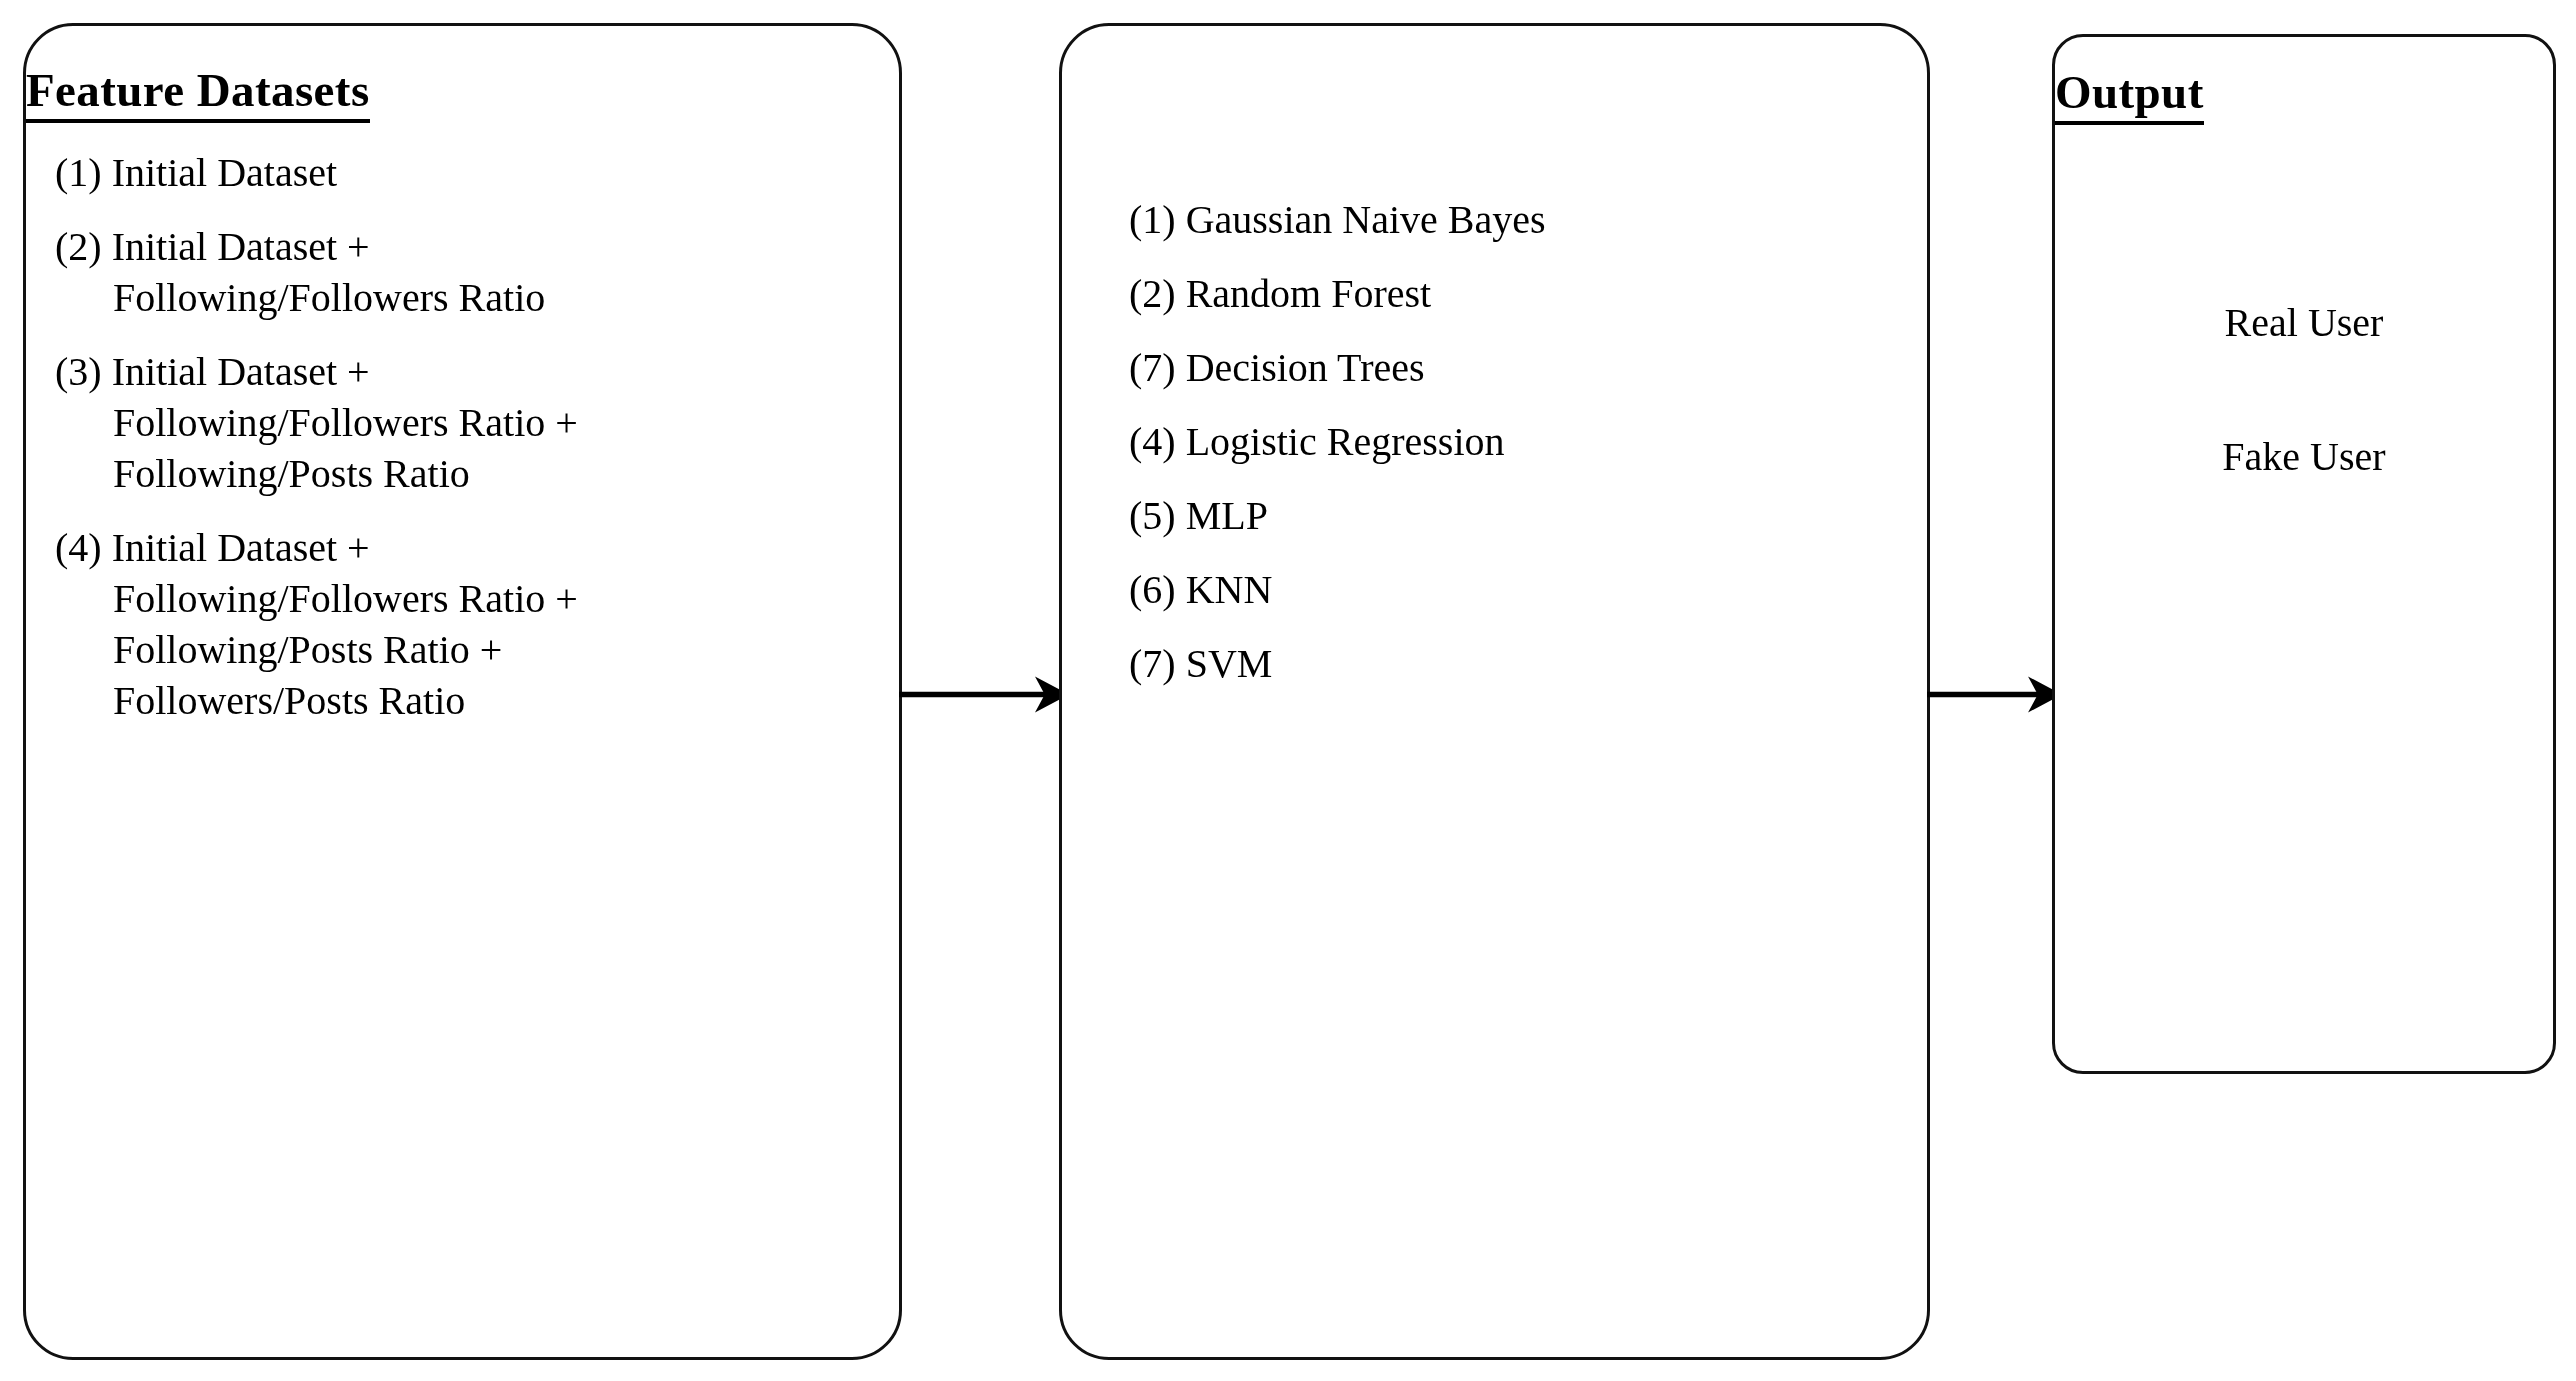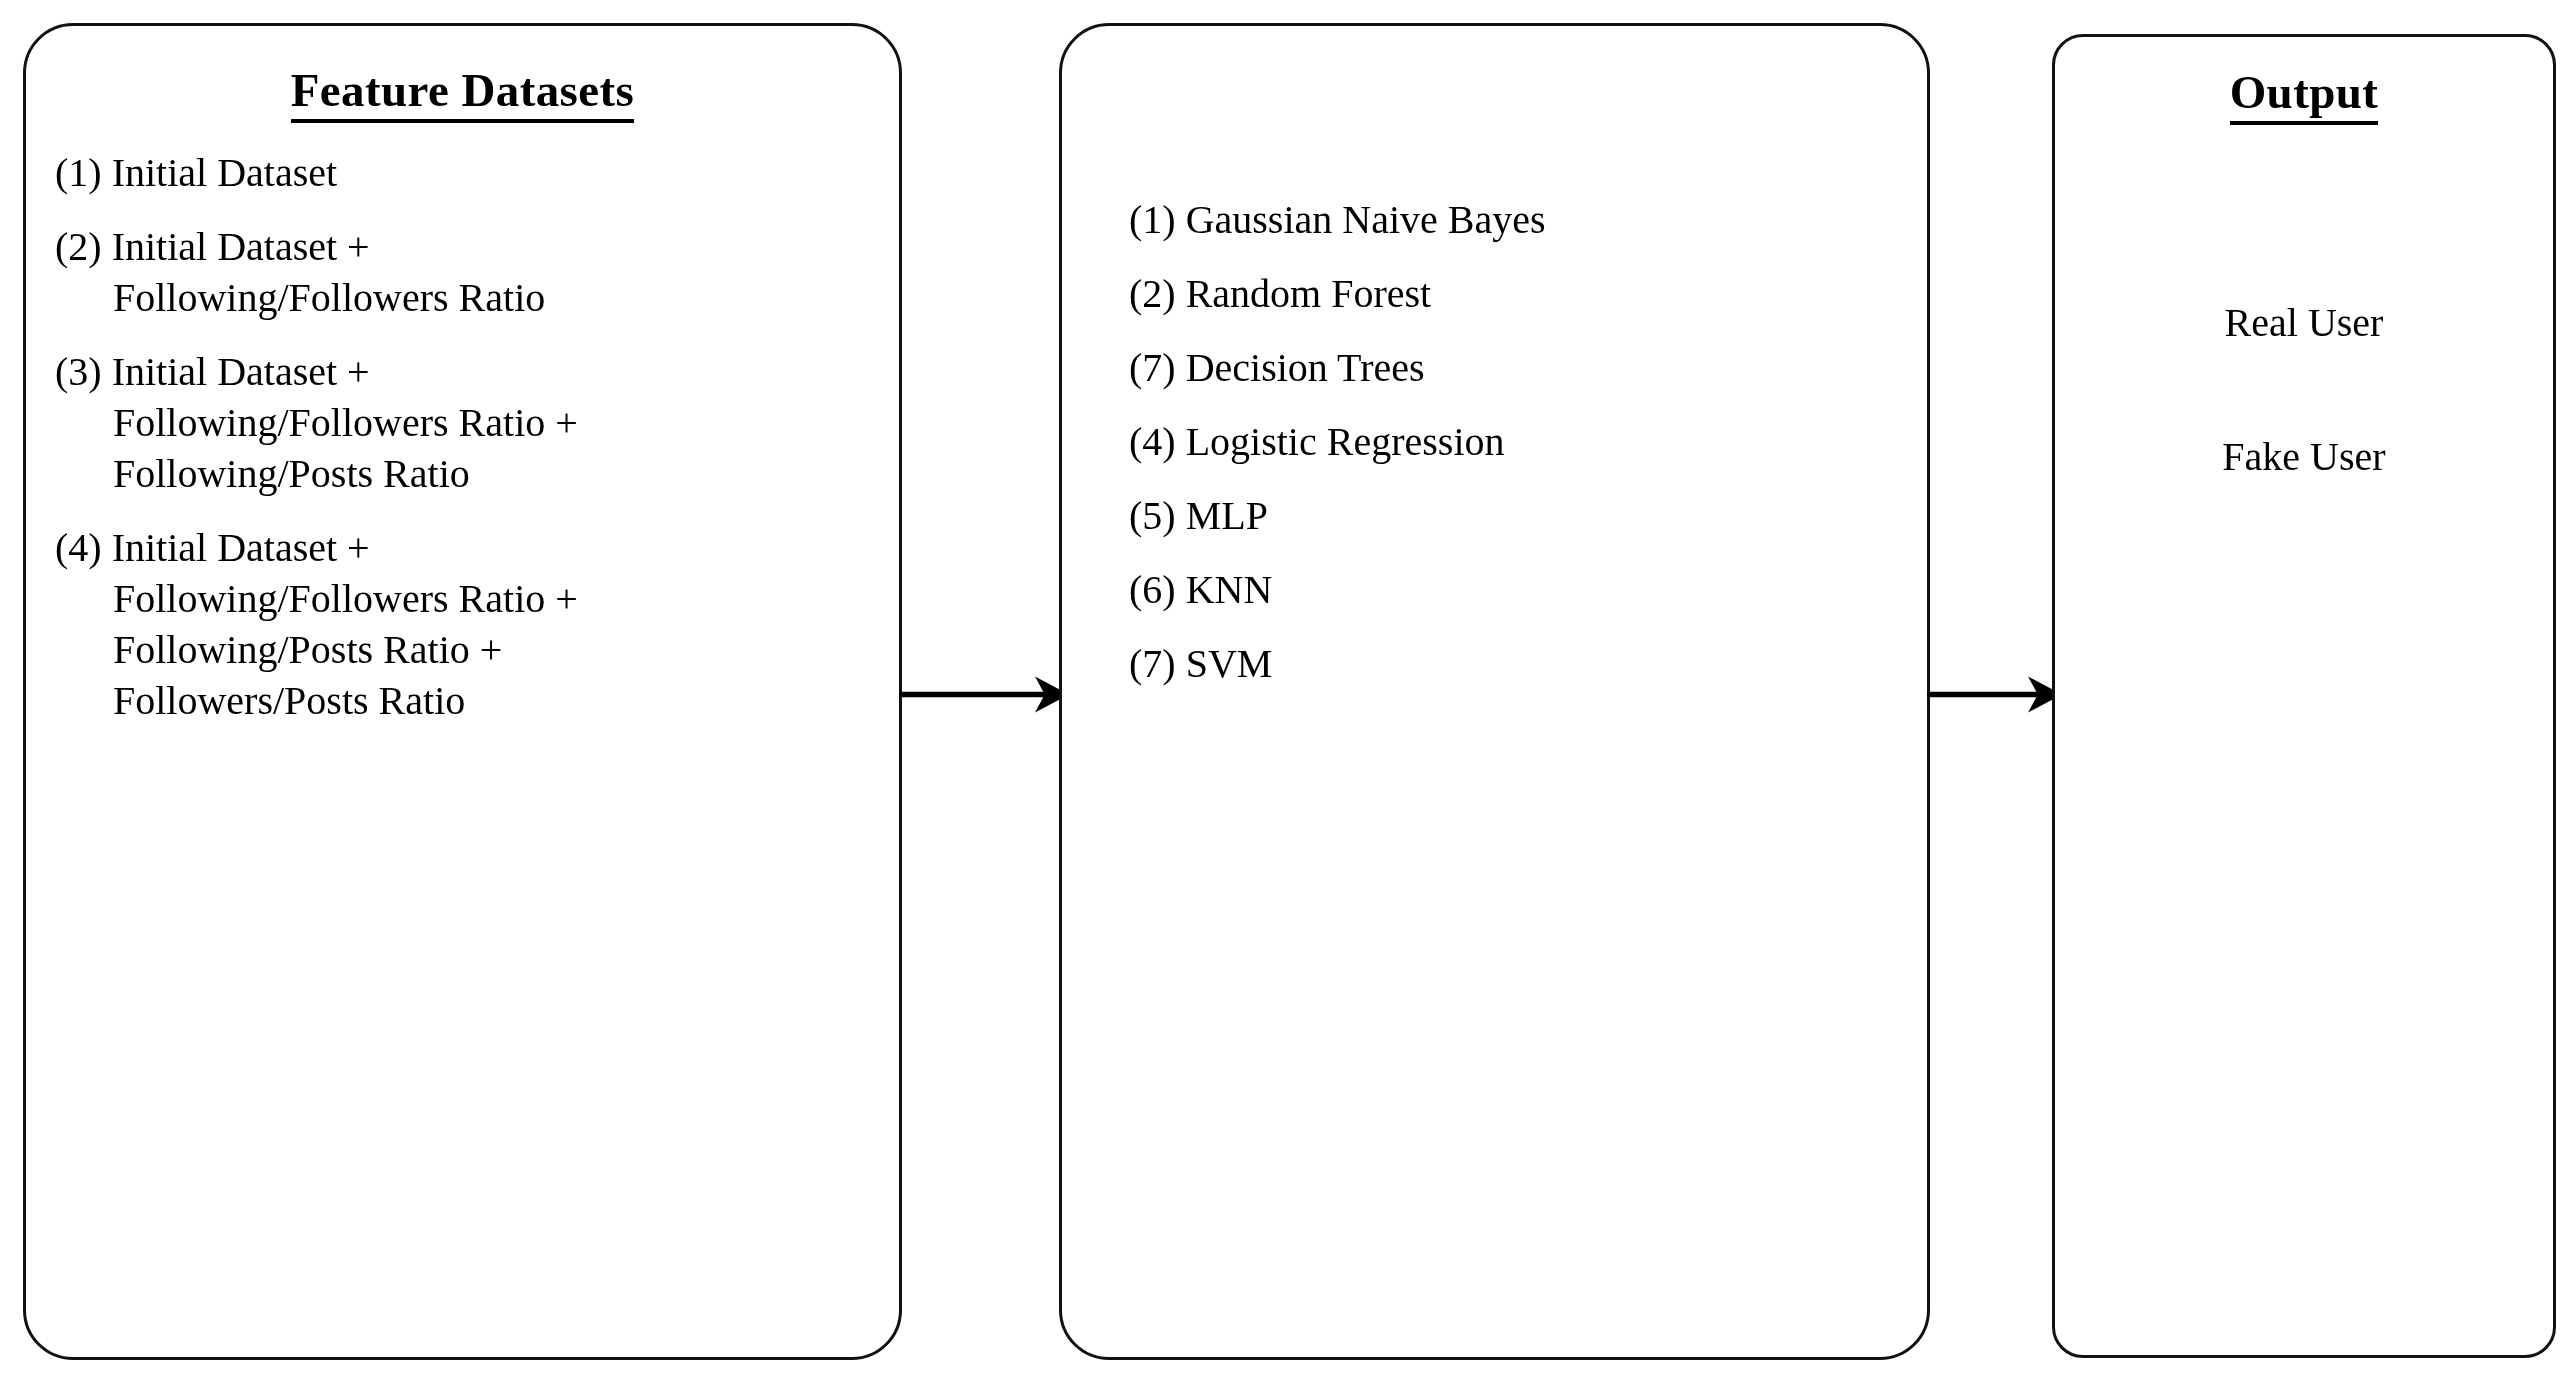--- a/index.html
+++ b/index.html
@@ -35,30 +35,30 @@
     left: 1059px;
     top: 23px;
     width: 871px;
     height: 1337px;
     border-radius: 50px;
   }
   #box-output {
     left: 2052px;
     top: 34px;
     width: 504px;
-    height: 1324px;
+    height: 1040px;
     border-radius: 31px;
   }
 
   
   .box-title {
     position: absolute;
     left: 0;
     right: 0;
-    text-align: center;
+    text-align: left;
     font-weight: bold;
     font-size: 47px;
     line-height: 1.05;
     letter-spacing: 0.4px;
   }
   .box-title > span {
     display: inline-block;
     border-bottom: 4.9px solid #000000;
     padding-bottom: 3.2px;
   }

